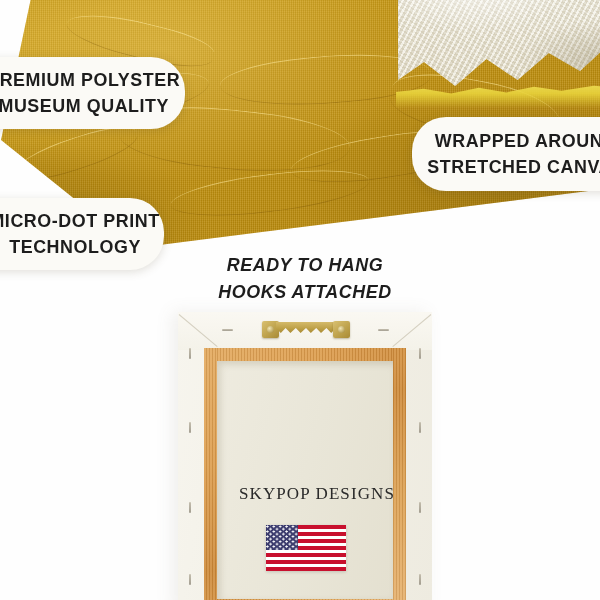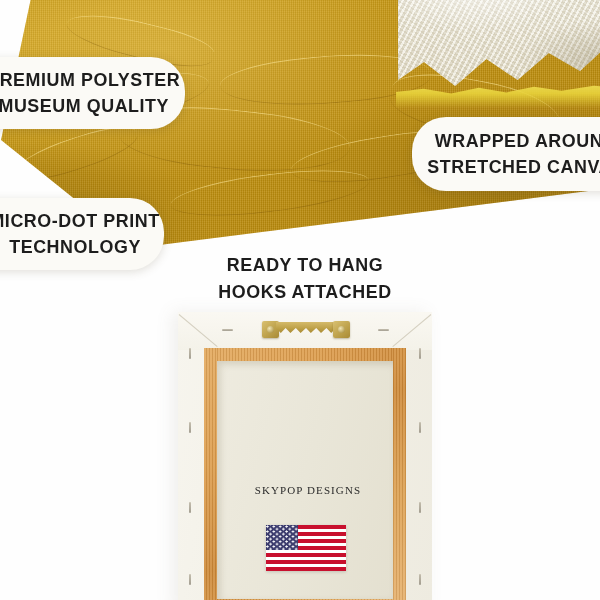--- a/index.html
+++ b/index.html
@@ -129,20 +129,21 @@
     padding: 0 14px 0 40px;
     align-items: center;
   }
   .badge-3 span { text-align: center; }
 
   
   .plain-text {
     position: absolute;
     left: 190px; top: 252px; width: 230px;
     text-align: center;
+    font-style: italic;
   }
   .plain-text span {
     display: block;
     color: #1d1d1d;
     font-family: "Liberation Sans Narrow", "Liberation Sans", sans-serif;
     font-weight: 600;
     font-size: 19px;
     line-height: 1.4;
     letter-spacing: 0.6px;
     white-space: nowrap;
@@ -238,25 +239,25 @@
     background: linear-gradient(180deg, #b9b2a0, #8e887a);
     border-radius: 1px;
     opacity: 0.8;
   }
   .staple.v { width: 2px; height: 11px; }
   .staple.h { width: 11px; height: 2px; }
 
   
   .brand {
     position: absolute;
-    left: 3px; top: 172px; width: 254px;
+    left: 12px; top: 172px; width: 254px;
     text-align: center;
     color: #2a2a2a;
     font-family: "Liberation Serif", "DejaVu Serif", serif;
-    font-size: 11px;
+    font-size: 17px;
     letter-spacing: 1.1px;
     white-space: nowrap;
   }
 
   
   .flag {
     position: absolute;
     left: 88px; top: 213px;
     width: 80px; height: 46px;
     background: #ffffff;

